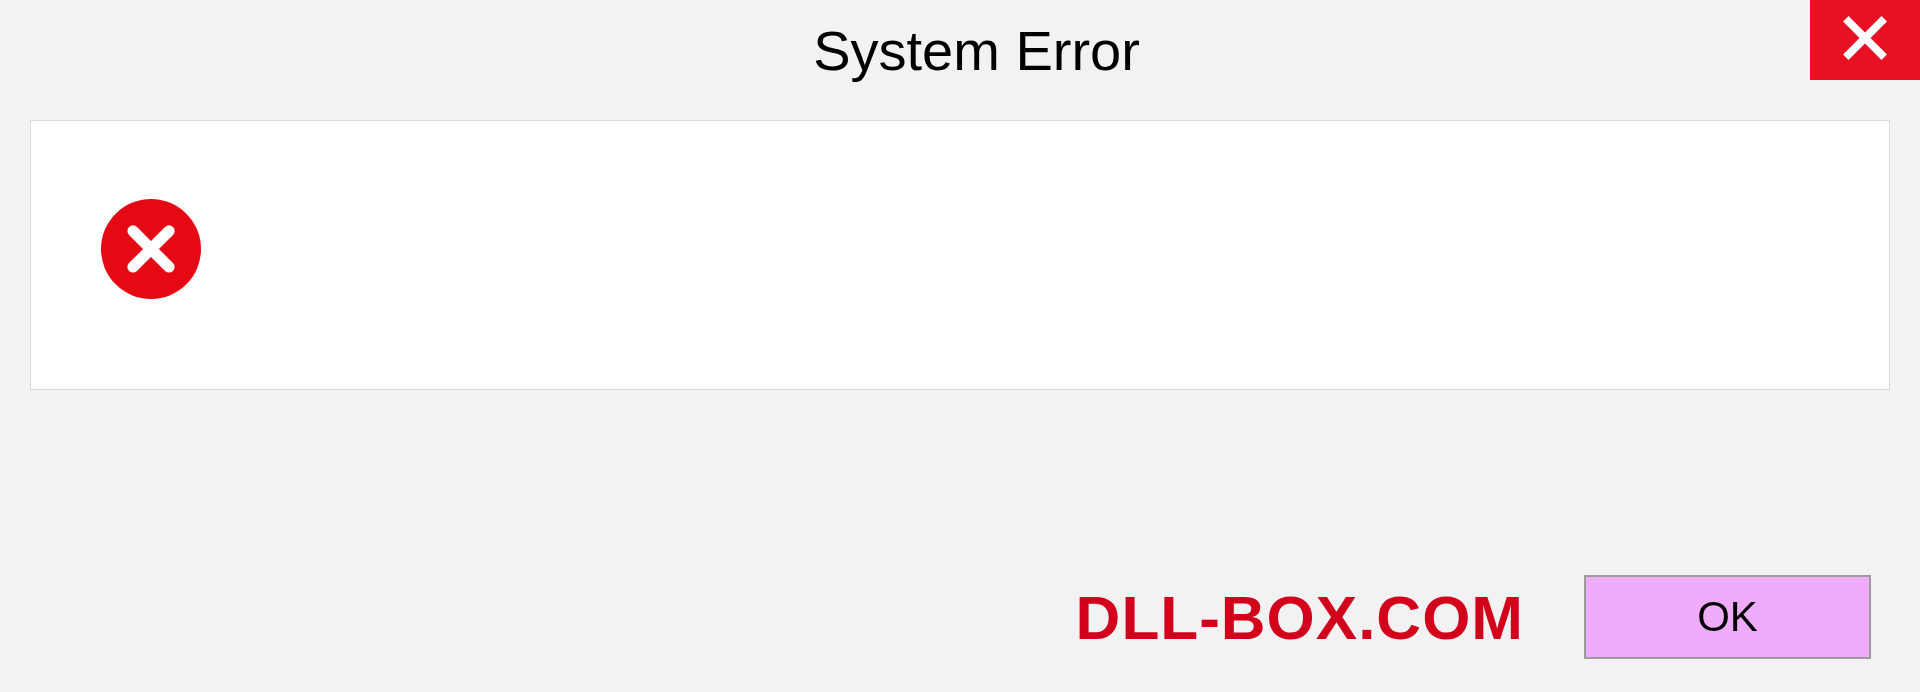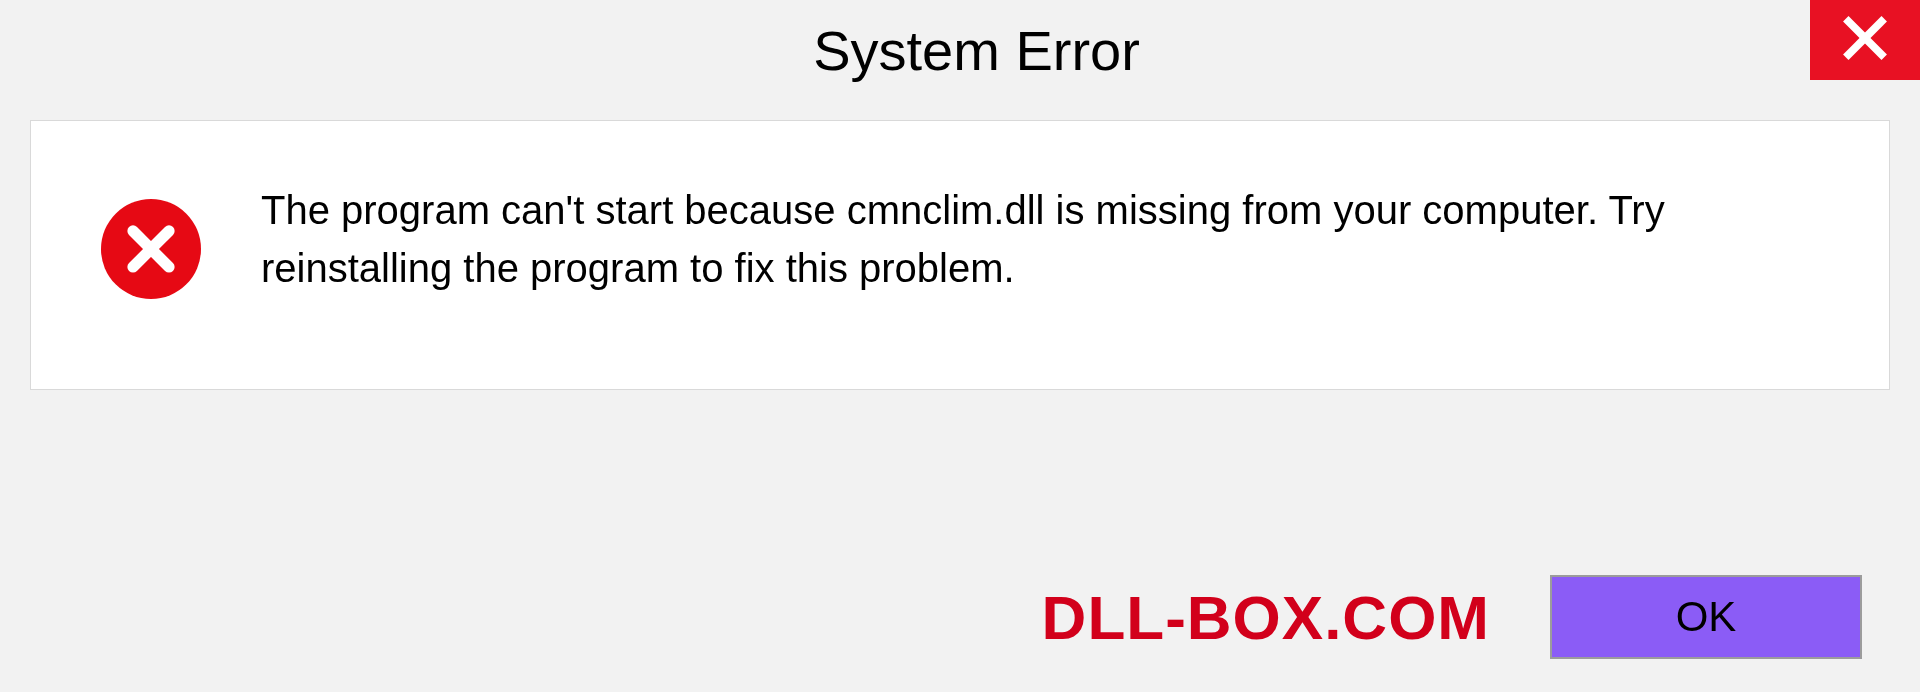--- a/index.html
+++ b/index.html
@@ -73,39 +73,39 @@
       font-size: 40px;
       line-height: 1.45;
       color: #000;
       font-weight: 400;
       max-width: 1520px;
     }
     .footer {
       position: absolute;
       bottom: 0;
       left: 0;
-      right: 16px;
+      right: 7px;
       height: 150px;
       display: flex;
       align-items: center;
       justify-content: flex-end;
       padding: 0 42px 0 0;
       gap: 60px;
     }
     .watermark {
       font-size: 62px;
       font-weight: 800;
       color: #d2001b;
       letter-spacing: 1px;
       font-family: Arial, Helvetica, sans-serif;
     }
     .ok-button {
-      width: 312px;
+      width: 287px;
       height: 84px;
-      background: #8b5cf6;
+      background: #f0abfc;
       border: 2px solid #9c9c9c;
       font-size: 42px;
       color: #000;
       cursor: pointer;
       font-family: "Segoe UI", Arial, sans-serif;
     }
   </style>
 </head>
 <body>
 
@@ -121,19 +121,18 @@
   </div>
 </div>
 
 <div class="content-panel">
   <div class="error-icon">
     <svg viewBox="0 0 24 24">
       <line x1="4" y1="4" x2="20" y2="20" stroke="#ffffff" stroke-width="5" stroke-linecap="round"></line>
       <line x1="20" y1="4" x2="4" y2="20" stroke="#ffffff" stroke-width="5" stroke-linecap="round"></line>
     </svg>
   </div>
-  <div class="message-text">The program can't start because cmnclim.dll is missing from your computer. Try reinstalling the program to fix this problem.</div>
 </div>
 
 <div class="footer">
   <div class="watermark">DLL-BOX.COM</div>
   <button class="ok-button">OK</button>
 </div>
 
 </body></html>

